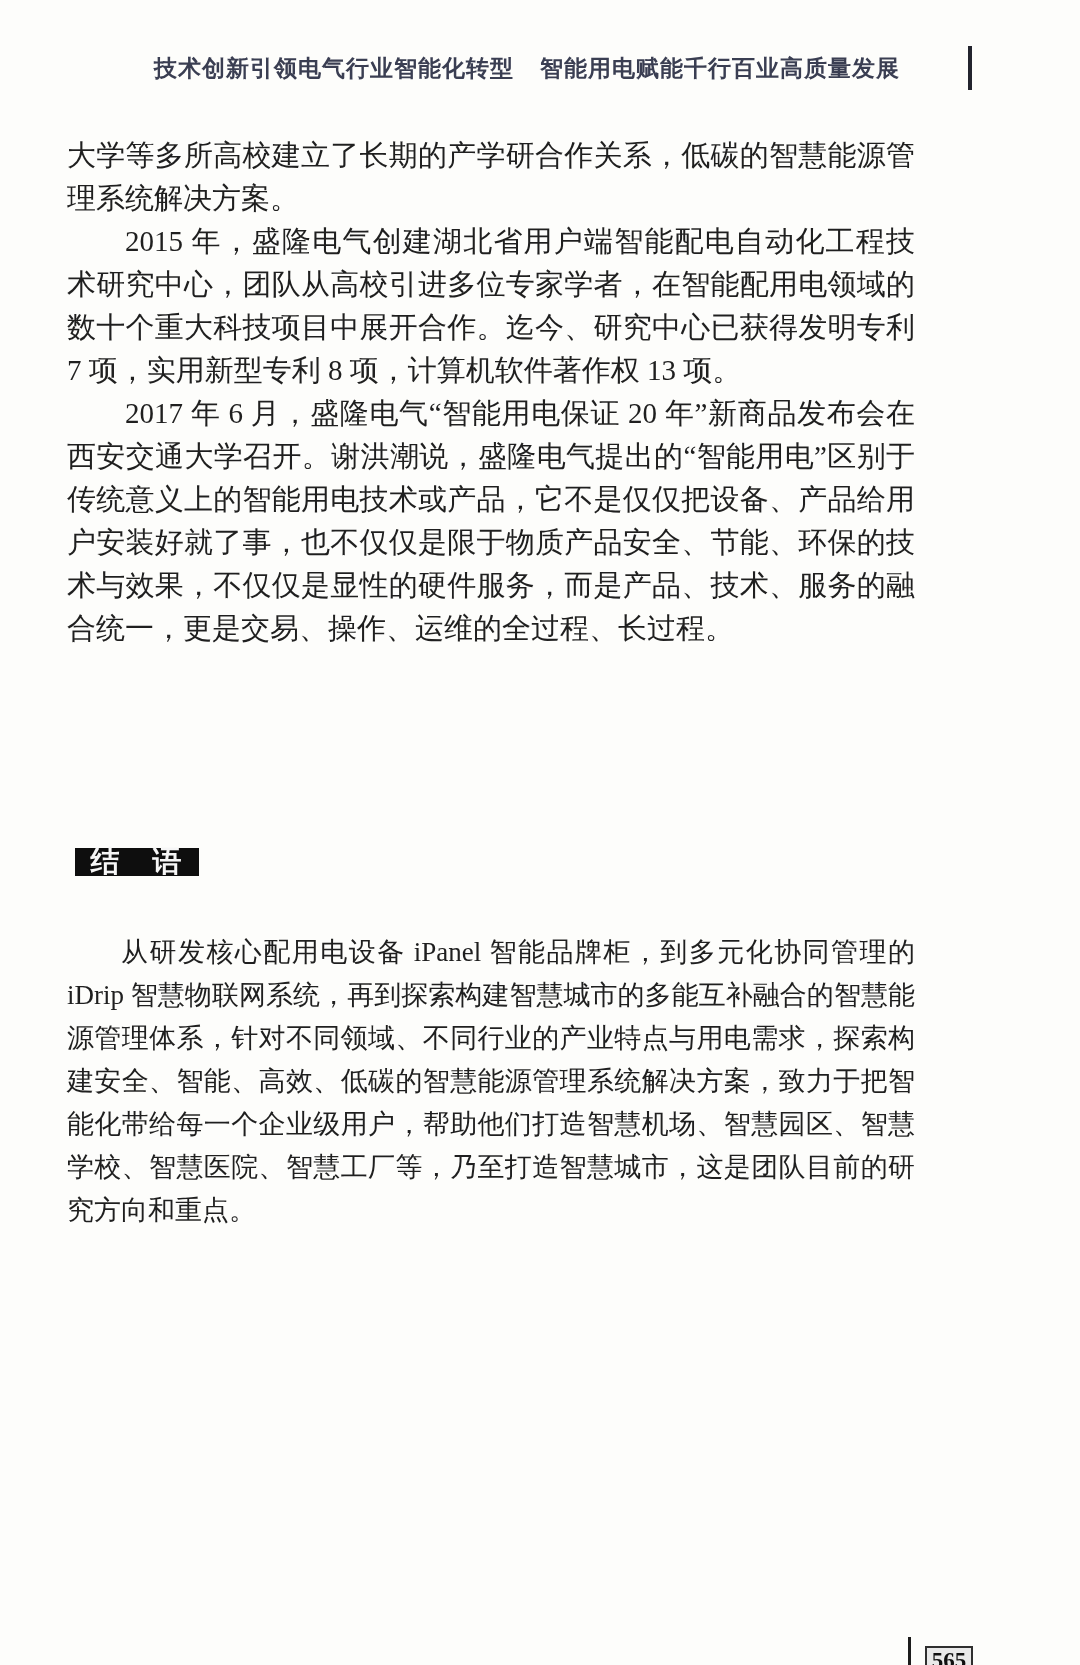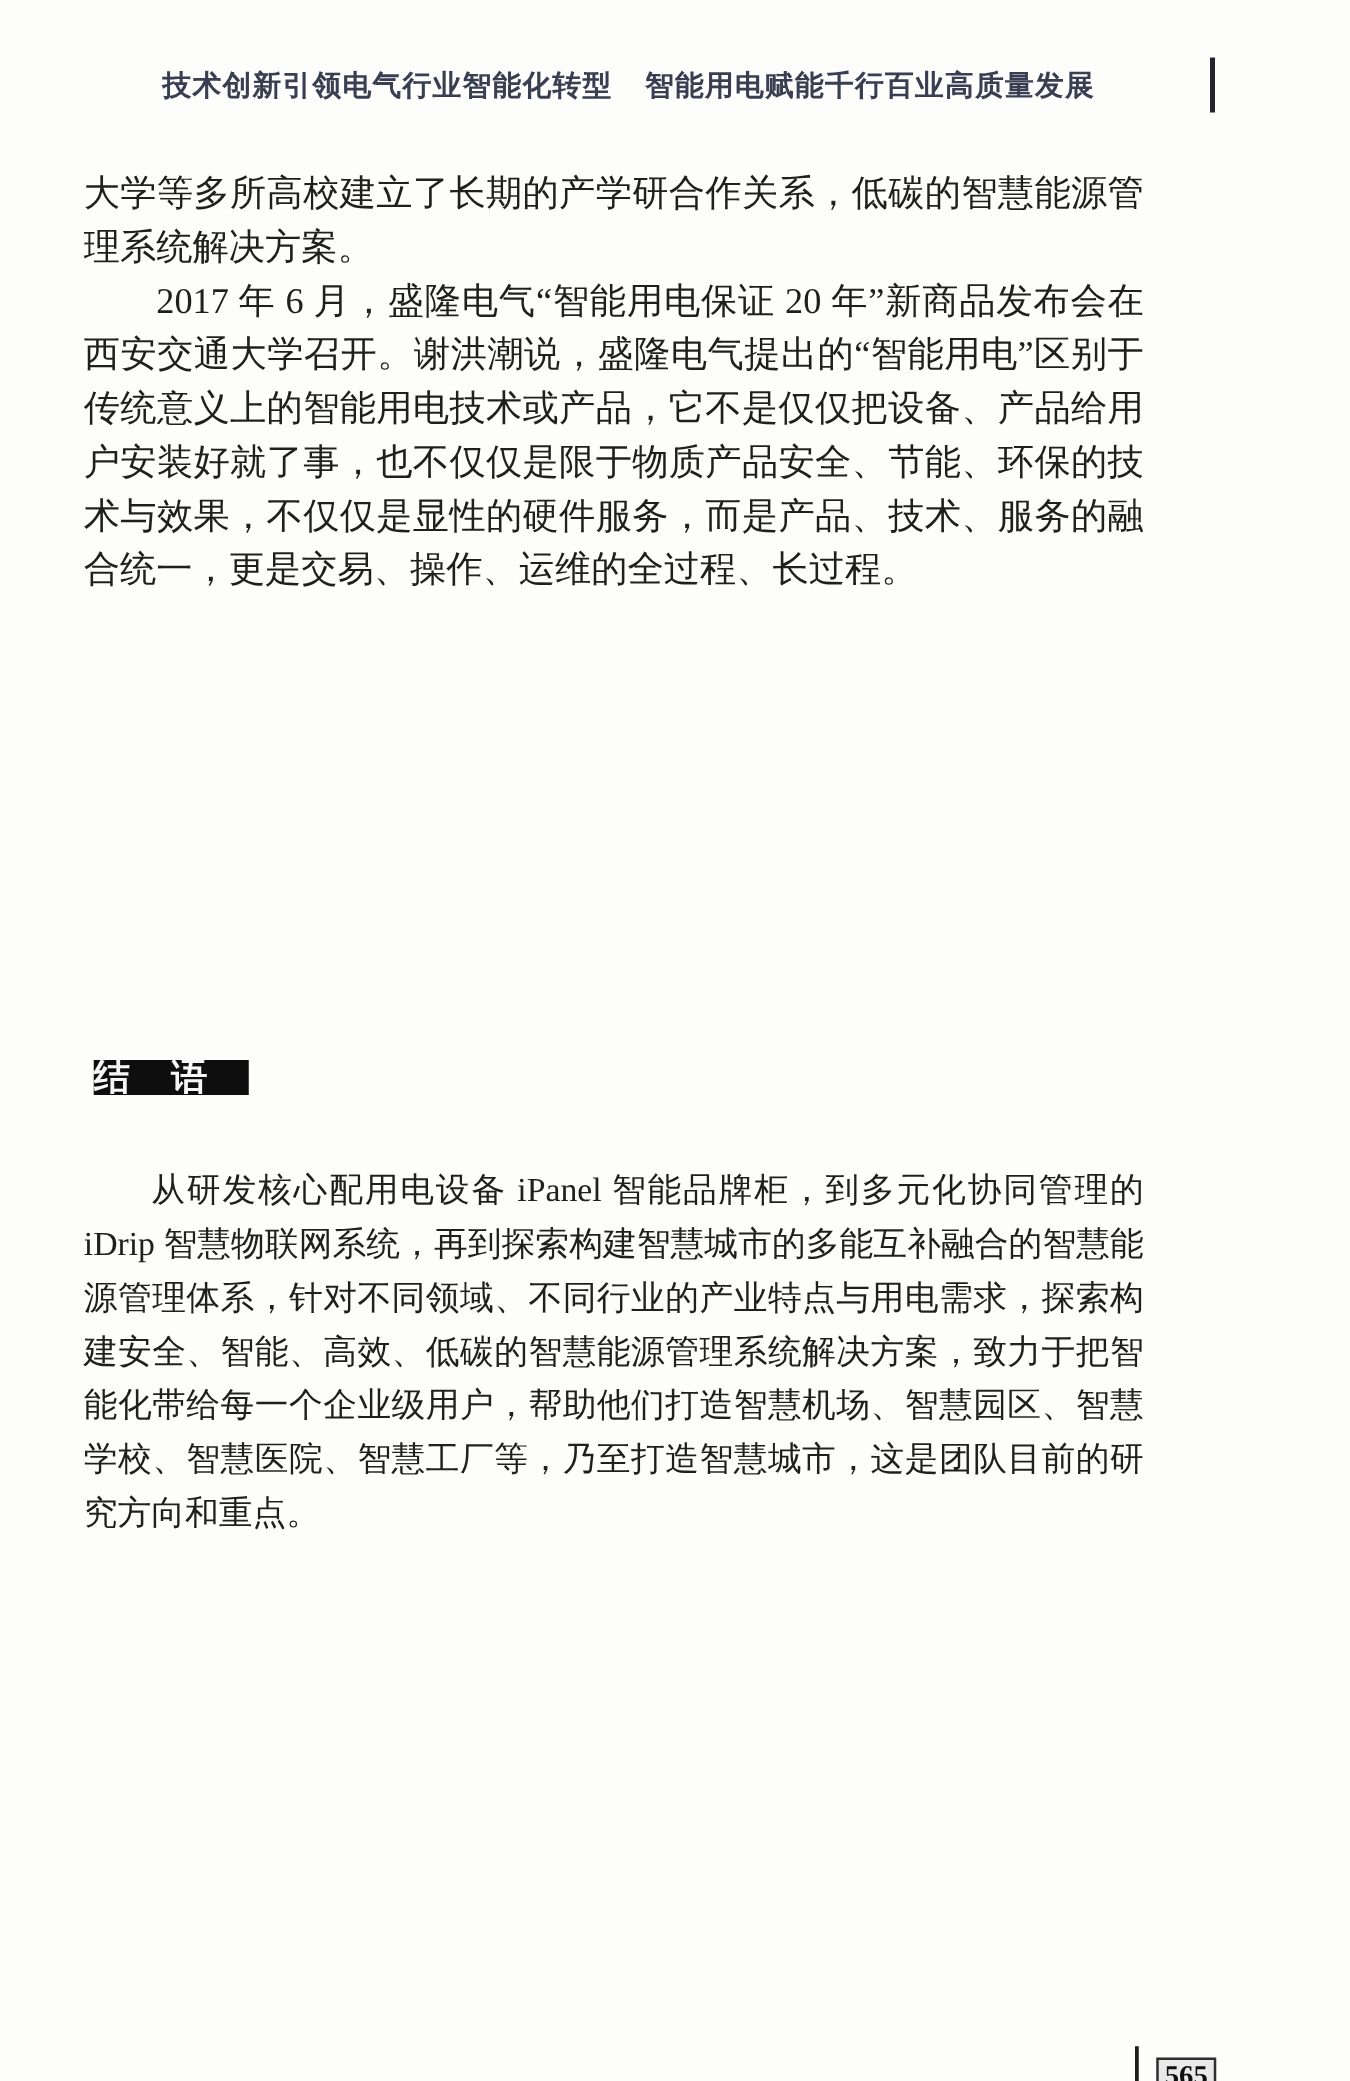--- a/index.html
+++ b/index.html
@@ -10,21 +10,20 @@
     background:#fdfdfb;
     overflow:hidden;
     font-family:"Liberation Serif","DejaVu Serif",serif;
     color:#1f1f1f;
   }
   
   .running-header{
     position:absolute;top:46px;left:0;right:0;
     display:flex;justify-content:flex-end;align-items:center;
     padding-right:108px;
-    gap:24px;
   }
   .running-header .title{
     font-family:"Liberation Sans","DejaVu Sans",sans-serif;
     font-weight:bold;
     font-size:23px;
     color:#3a3e52;
     letter-spacing:1px;
     white-space:nowrap;
   }
   .running-header .title .t2{margin-left:26px;}
@@ -40,21 +39,21 @@
     text-align:justify;
   }
   .body-text p{margin:0;}
   .body-text p.indent{text-indent:2em;}
   
   .conclusion-heading{
     position:absolute;left:75px;top:848px;
     width:124px;height:28px;
     background:#0e0e0e;
     color:#f6f6f6;
-    display:flex;align-items:center;justify-content:flex-start;
+    display:flex;align-items:center;justify-content:center;
     font-family:"Liberation Sans","DejaVu Sans",sans-serif;
     font-weight:bold;font-size:29px;letter-spacing:2px;
   }
   
   .conclusion-text{
     position:absolute;
     left:67px;top:931px;width:848px;
     font-size:27px;line-height:43px;
     text-align:justify;
   }
@@ -83,20 +82,21 @@
 
   <div class="running-header">
     <div class="title">
       <span class="t1">技术创新引领电气行业智能化转型</span><span class="t2">智能用电赋能千行百业高质量发展</span>
     </div>
     <div class="rule"></div>
   </div>
 
   <div class="body-text">
     <p>大学等多所高校建立了长期的产学研合作关系，低碳的智慧能源管理系统解决方案。</p>
+    <p class="indent">2015 年，盛隆电气创建湖北省用户端智能配电自动化工程技术研究中心，团队从高校引进多位专家学者，在智能配用电领域的数十个重大科技项目中展开合作。迄今、研究中心已获得发明专利 7 项，实用新型专利 8 项，计算机软件著作权 13 项。</p>
     <p class="indent">2017 年 6 月，盛隆电气“智能用电保证 20 年”新商品发布会在西安交通大学召开。谢洪潮说，盛隆电气提出的“智能用电”区别于传统意义上的智能用电技术或产品，它不是仅仅把设备、产品给用户安装好就了事，也不仅仅是限于物质产品安全、节能、环保的技术与效果，不仅仅是显性的硬件服务，而是产品、技术、服务的融合统一，更是交易、操作、运维的全过程、长过程。</p>
   </div>
 
   <div class="conclusion-heading">
     <span>结　语</span>
   </div>
 
   <div class="conclusion-text">
     <p>从研发核心配用电设备 iPanel 智能品牌柜，到多元化协同管理的 iDrip 智慧物联网系统，再到探索构建智慧城市的多能互补融合的智慧能源管理体系，针对不同领域、不同行业的产业特点与用电需求，探索构建安全、智能、高效、低碳的智慧能源管理系统解决方案，致力于把智能化带给每一个企业级用户，帮助他们打造智慧机场、智慧园区、智慧学校、智慧医院、智慧工厂等，乃至打造智慧城市，这是团队目前的研究方向和重点。</p>
   </div>

